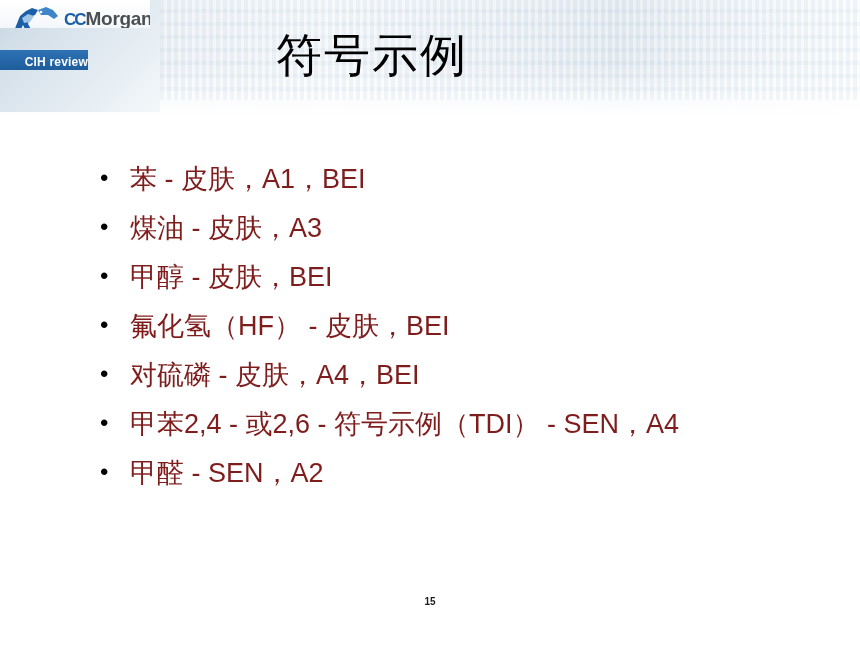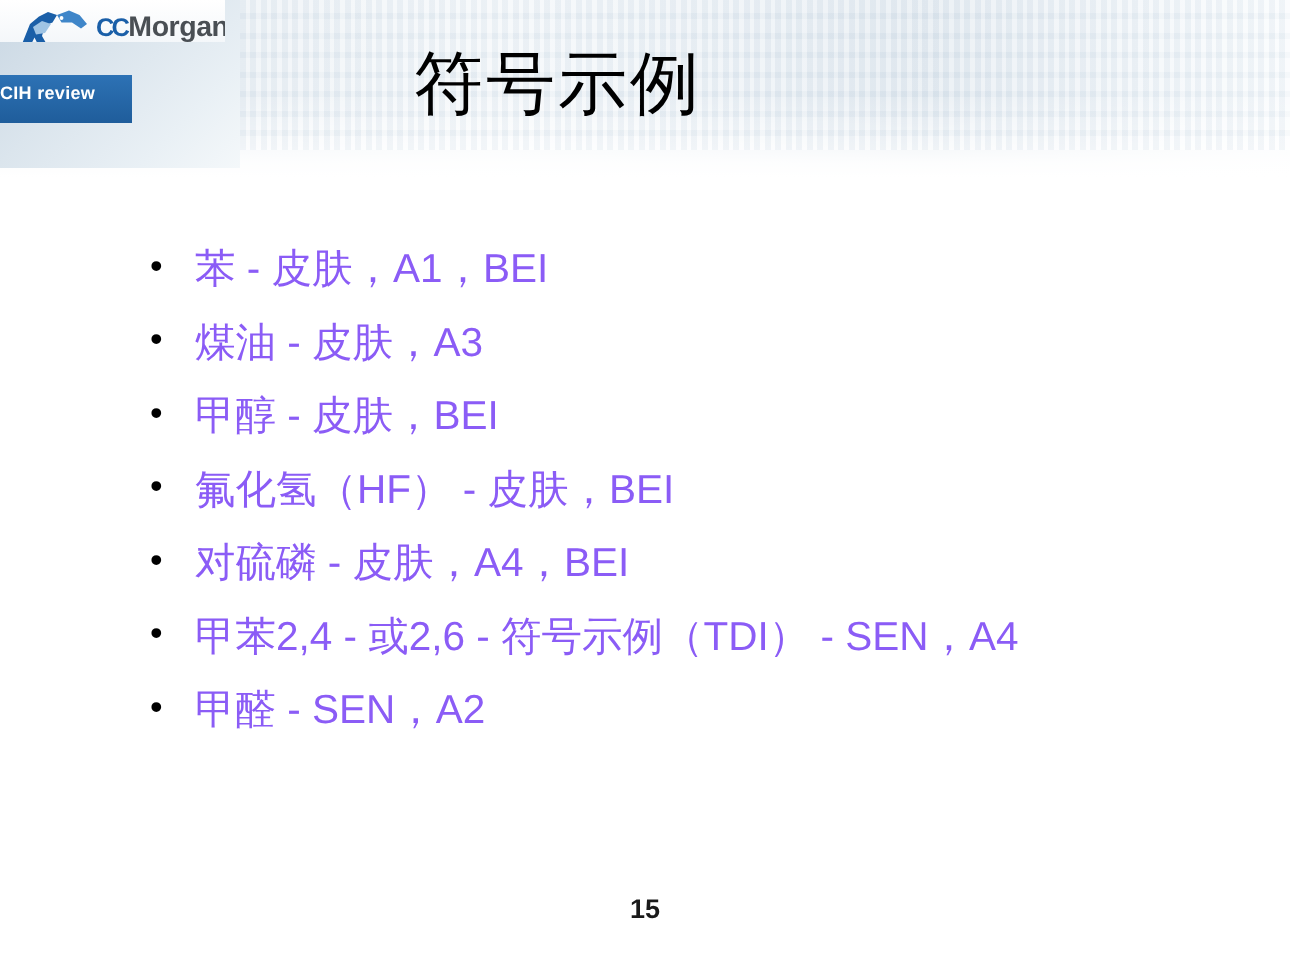--- a/index.html
+++ b/index.html
@@ -90,27 +90,27 @@
     letter-spacing: -2px;
     margin-right: 1px;
   }
 
   
   .review-tab {
     position: absolute;
     left: 0;
     top: 50px;
     width: 88px;
-    height: 32px;
+    height: 20px;
     background: linear-gradient(to bottom, #2d72b5 0%, #1f5d9b 100%);
     color: #ffffff;
     font-size: 12px;
     font-weight: bold;
     line-height: 24px;
-    text-align: left;
+    text-align: right;
     z-index: 6;
     letter-spacing: 0.2px;
   }
 
   
   .slide-title {
     position: absolute;
     left: 0;
     top: 26px;
     width: 744px;
@@ -132,41 +132,41 @@
     margin: 0;
     padding: 0;
     list-style: none;
   }
   .bullet-item {
     position: relative;
     padding-left: 34px;
     margin-bottom: 11px;
     font-size: 27px;
     line-height: 38px;
-    color: #8b5cf6;
+    color: #7f1d1d;
     font-family: "Liberation Sans", sans-serif;
   }
   .bullet-item:before {
     content: "\2022";
     position: absolute;
     left: 4px;
     top: -1px;
     font-size: 24px;
     line-height: 38px;
     color: #000000;
   }
 
   
   .page-number {
     position: absolute;
     left: 0;
     top: 596px;
     width: 860px;
     text-align: center;
-    font-size: 18px;
+    font-size: 10px;
     color: #1a1a1a;
     font-weight: bold;
   }
 </style>
 </head>
 <body>
 
 <div class="slide">
 
   <div class="header-band"></div>

